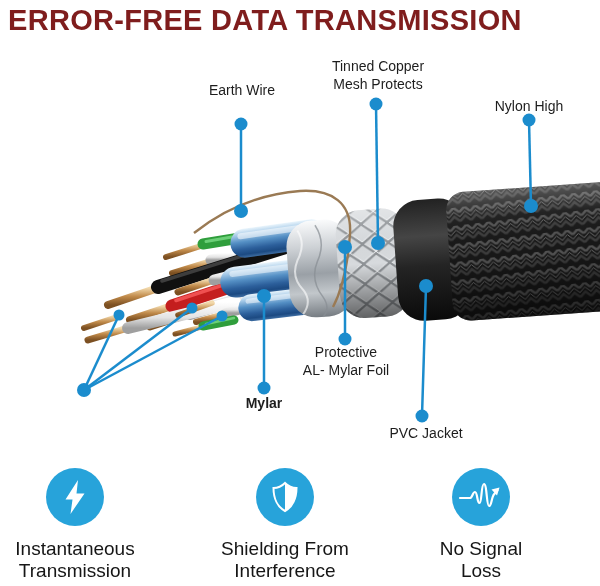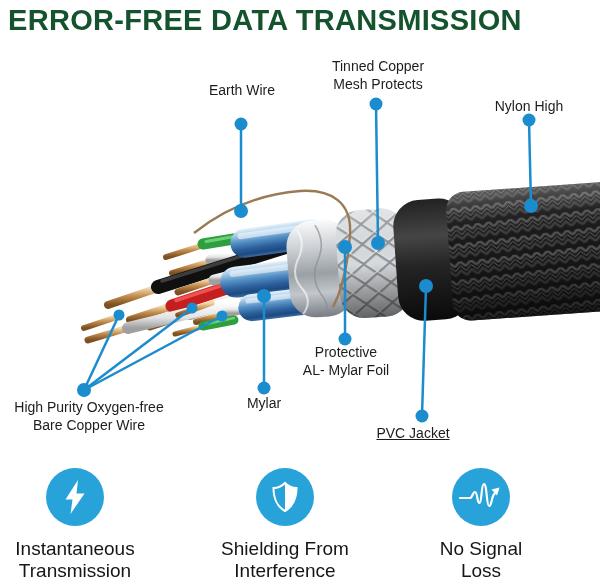--- a/index.html
+++ b/index.html
@@ -2,21 +2,21 @@
 <html><head>
 <meta charset="utf-8">
 <style>
   html,body{margin:0;padding:0;background:#fff;}
   .canvas{
     position:relative;width:600px;height:586px;background:#ffffff;overflow:hidden;
     font-family:"Liberation Sans", sans-serif;
   }
   .title{
     position:absolute;left:8px;top:4px;width:590px;
-    font-size:29px;font-weight:bold;color:#14532d;letter-spacing:.3px;white-space:nowrap;
+    font-size:29px;font-weight:bold;color:#7f1d1d;letter-spacing:.3px;white-space:nowrap;
   }
   .cable-art{position:absolute;left:0;top:0;}
   .diagram-label{
     position:absolute;transform:translateX(-50%);text-align:center;
     font-size:14px;line-height:1.25;color:#1d1d1d;white-space:pre-line;
   }
   .feature{position:absolute;width:184px;text-align:center;}
   .feature-icon{display:block;margin:0 auto;width:58px;height:58px;}
   .feature-label{
     margin-top:12px;font-size:19px;line-height:1.17;color:#161616;white-space:pre-line;
@@ -174,26 +174,24 @@
       <circle cx="119" cy="315" r="5.5"></circle>
         <circle cx="192" cy="308" r="5.5"></circle>
         <circle cx="222" cy="316" r="5.5"></circle>
     </g>
   </svg>
 
   <div class="diagram-label" style="left:242px;top:82px;">Earth Wire</div>
   <div class="diagram-label" style="left:378px;top:58px;">Tinned Copper
 Mesh Protects</div>
   <div class="diagram-label" style="left:529px;top:98px;">Nylon High</div>
-  <div class="diagram-label" style="left:89px;top:399px;">High Purity Oxygen-free
-Bare Copper Wire</div>
-  <div class="diagram-label" style="left:264px;top:395px;">Mylar</div>
+  <div class="diagram-label" style="left:264px;top:395px;font-weight:bold;">Mylar</div>
   <div class="diagram-label" style="left:346px;top:344px;">Protective
 AL- Mylar Foil</div>
-  <div class="diagram-label" style="left:413px;top:425px;text-decoration:underline;">PVC Jacket</div>
+  <div class="diagram-label" style="left:426px;top:425px;">PVC Jacket</div>
 
   <div class="feature" style="left:-17px;top:468px;">
     <svg class="feature-icon" viewBox="-29 -29 58 58">
       <circle r="29" fill="#27a3da"></circle>
       <path d="M3,-17 L-9.5,2.5 L-2.5,2.5 L-4.5,17 L9.5,-3.5 L1.5,-3.5 Z" fill="#ffffff"></path>
     </svg>
     <div class="feature-label">Instantaneous
 Transmission</div>
   </div>
 

